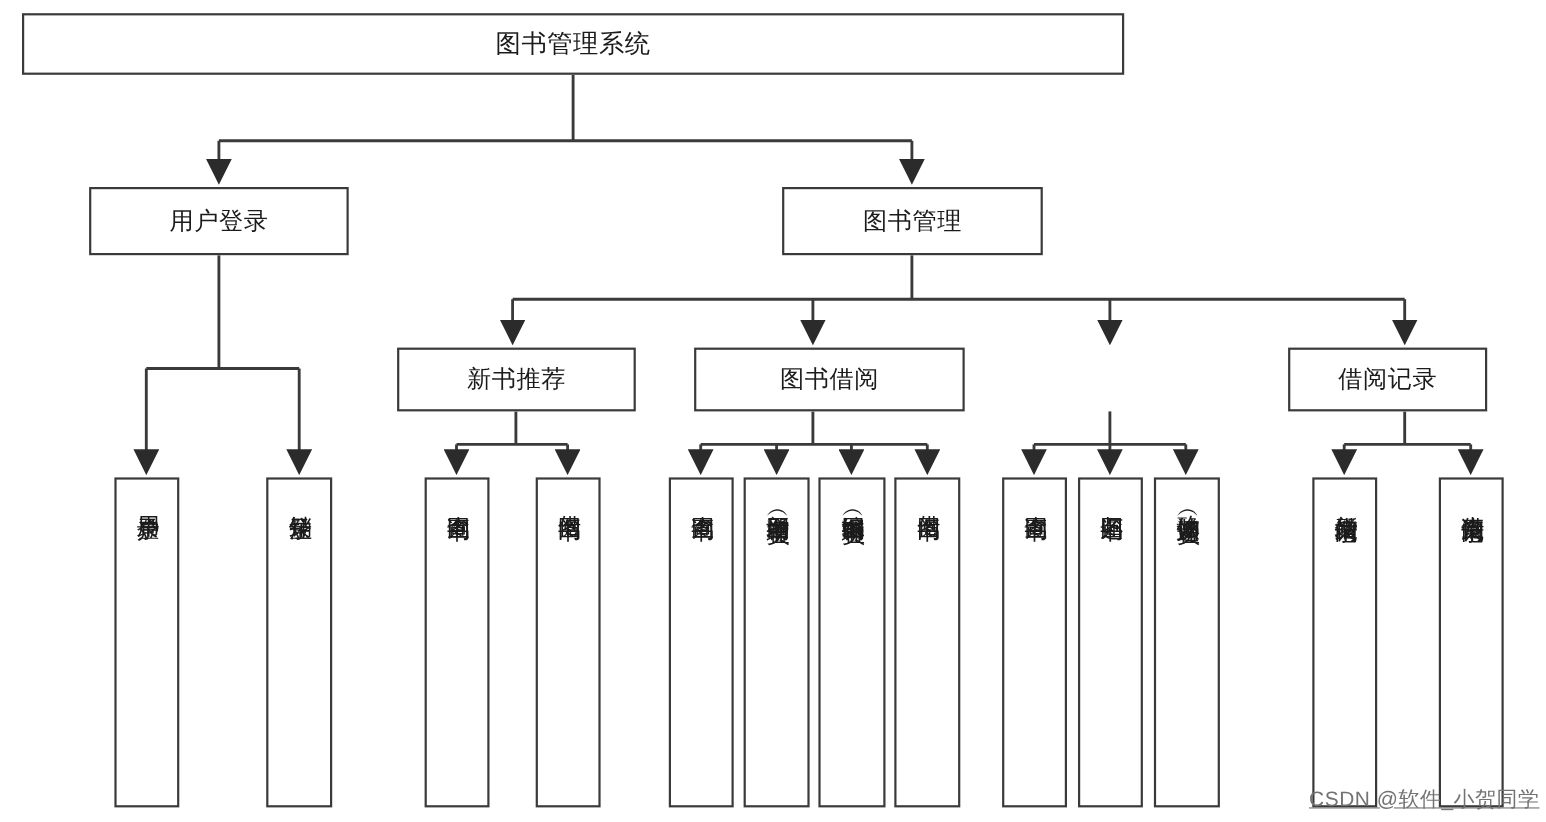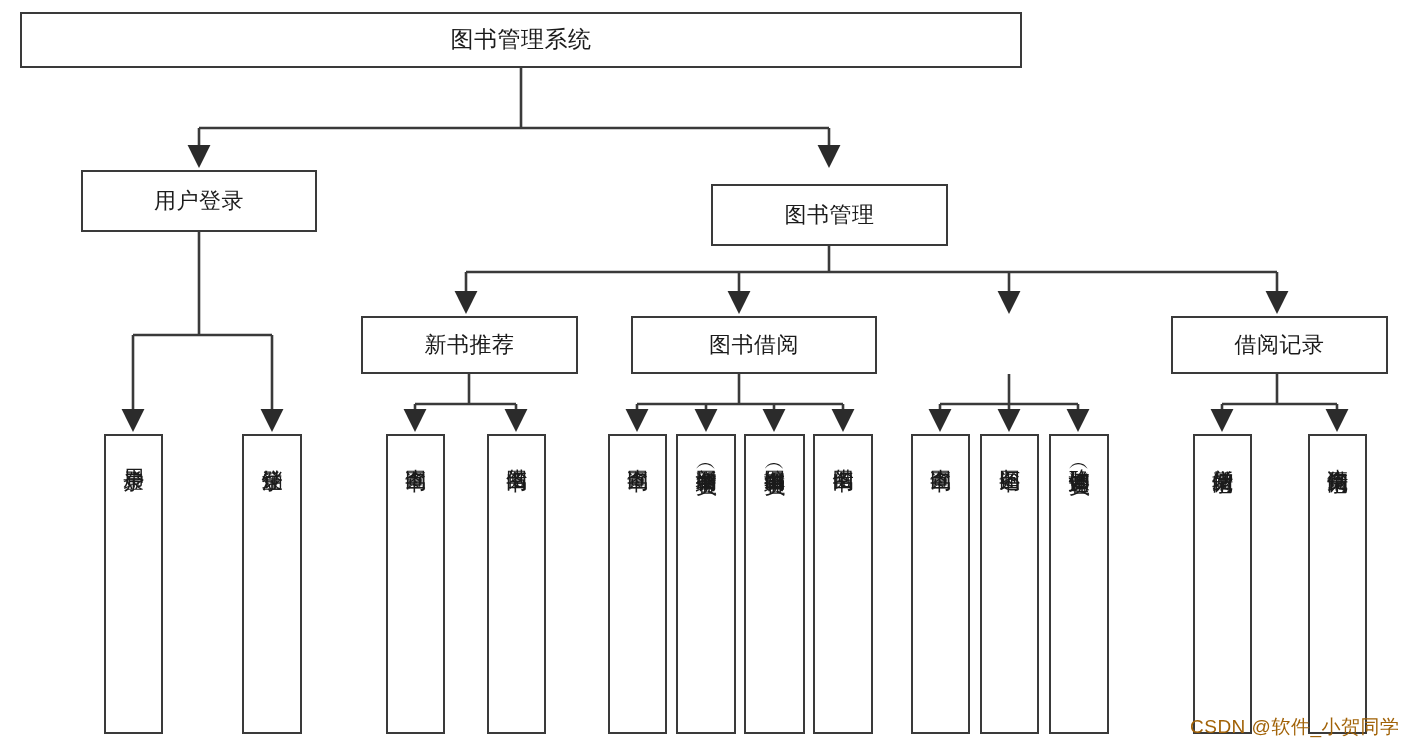--- a/index.html
+++ b/index.html
@@ -56,25 +56,26 @@
   .node.vert .label {
     writing-mode: vertical-rl;
     text-orientation: upright;
     font-size: 21px;
     line-height: 1.08;
     letter-spacing: 1px;
     white-space: pre;
   }
   .watermark {
     position: absolute;
-    color: #a16207;
+    color: #737373;
     font-size: 19px;
     letter-spacing: 0.5px;
     white-space: pre;
     user-select: none;
+    text-decoration: underline;
   }
 </style>
 </head>
 <body>
 
 <div id="stage">
 
   <svg id="wires" viewBox="0 0 1405 747" xmlns="http://www.w3.org/2000/svg">
     <defs>
       <marker id="arrow" viewBox="0 0 12 12" refX="10" refY="6" markerWidth="9" markerHeight="9" orient="auto-start-reverse">
@@ -127,31 +128,31 @@
     </g>
   </svg>
 
   <div class="node horiz root" style="left:20px; top:12px; width:1002px; height:56px;">
     <span class="label">图书管理系统</span>
   </div>
 
   <div class="node horiz" style="left:81px; top:170px; width:236px; height:62px;">
     <span class="label">用户登录</span>
   </div>
-  <div class="node horiz" style="left:711px; top:184px; width:237px; height:62px;">
+  <div class="node horiz" style="left:711px; top:170px; width:237px; height:62px;">
     <span class="label">图书管理</span>
   </div>
 
   <div class="node horiz" style="left:361px; top:316px; width:217px; height:58px;">
     <span class="label">新书推荐</span>
   </div>
   <div class="node horiz" style="left:631px; top:316px; width:246px; height:58px;">
     <span class="label">图书借阅</span>
   </div>
-  <div class="node horiz" style="left:1171px; top:316px; width:217px; height:58px;">
+  <div class="node horiz" style="left:1171px; top:316px; width:181px; height:58px;">
     <span class="label">借阅记录</span>
   </div>
 
   <div class="node vert" style="left:104px; top:434px; width:59px; height:300px;">
     <span class="label">用户登录</span>
   </div>
   <div class="node vert" style="left:242px; top:434px; width:60px; height:300px;">
     <span class="label">注销登录</span>
   </div>
 

